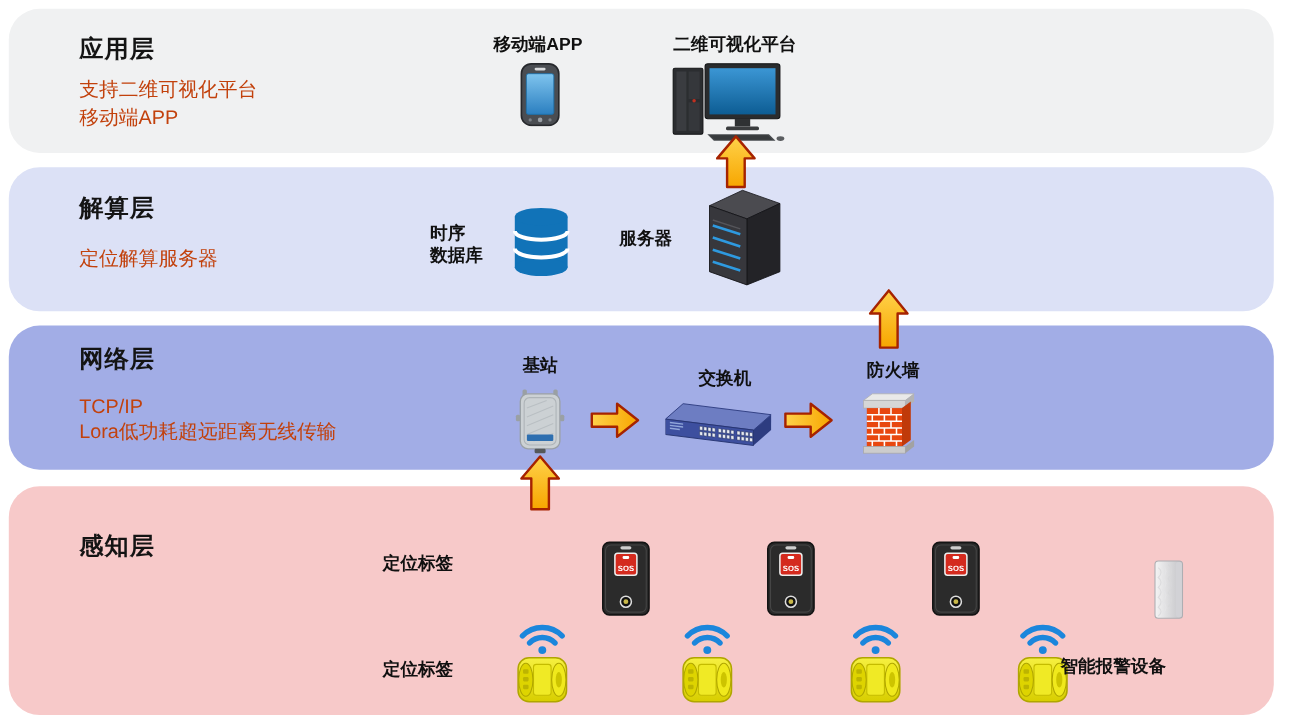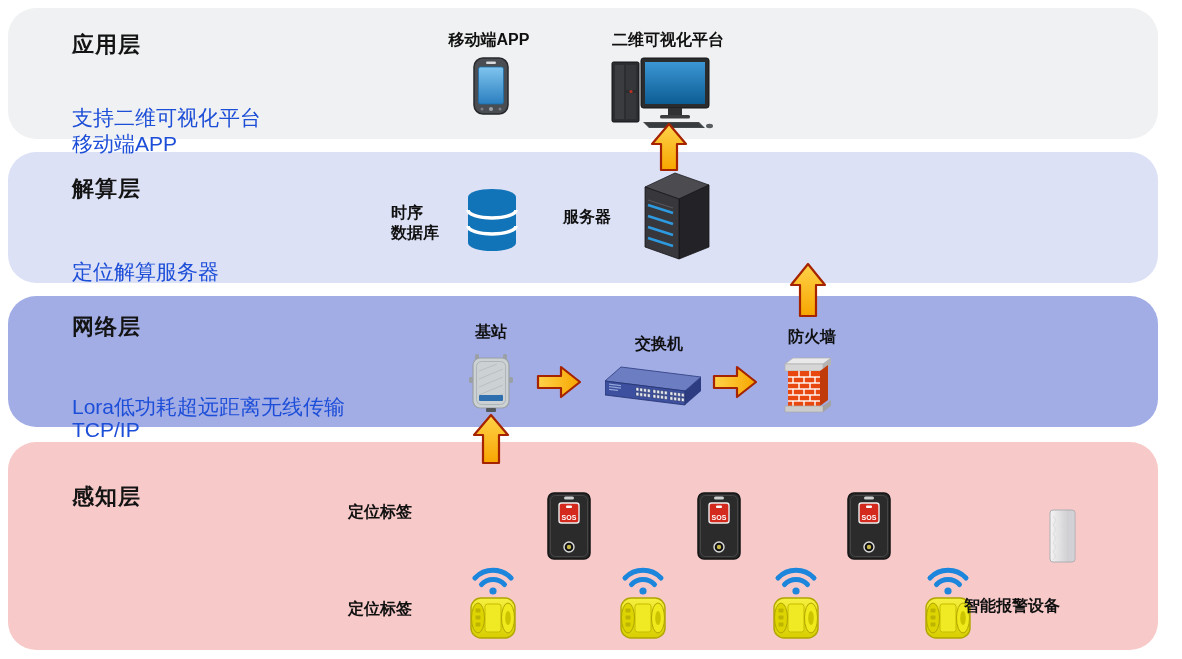--- a/index.html
+++ b/index.html
@@ -4,21 +4,21 @@
 <style>
   html,body{margin:0;padding:0;background:#ffffff;}
   body{width:1182px;height:659px;font-family:"Liberation Sans","DejaVu Sans",sans-serif;overflow:hidden;}
   .stage{position:relative;width:1182px;height:659px;background:#fff;}
   .band{position:absolute;left:8px;width:1150px;border-radius:28px;}
   .band-application{top:8px;height:131px;background:var(--layer-application-bg,#f0f1f2);}
   .band-compute{top:152px;height:131px;background:var(--layer-compute-bg,#dce1f6);}
   .band-network{top:296px;height:131px;background:var(--layer-network-bg,#a2ade6);}
   .band-perception{top:442px;height:208px;background:var(--layer-perception-bg,#f7c9c9);}
   .layer-title{position:absolute;left:72px;font-size:22px;font-weight:bold;color:#141414;letter-spacing:1px;white-space:nowrap;}
-  .layer-sub{position:absolute;left:72px;font-size:21px;line-height:26px;color:#1d4ed8;white-space:nowrap;margin-top:37px;}
+  .layer-sub{position:absolute;left:72px;font-size:18px;line-height:26px;color:#c2410c;white-space:nowrap;}
   .item-label{position:absolute;font-size:16px;font-weight:bold;color:#101010;white-space:nowrap;}
   .item-label.centered{text-align:center;}
   .abs{position:absolute;}
   svg{display:block;}
   .defs-holder{position:absolute;width:0;height:0;overflow:hidden;}
 </style>
 </head>
 <body>
 
 <svg class="defs-holder" aria-hidden="true">
@@ -63,22 +63,22 @@
     <div>移动端APP</div>
   </div>
 
   <div class="layer-title" style="top:174px">解算层</div>
   <div class="layer-sub" style="top:222px">
     <div>定位解算服务器</div>
   </div>
 
   <div class="layer-title" style="top:312px">网络层</div>
   <div class="layer-sub" style="top:358px;line-height:23px">
+    <div>TCP/IP</div>
     <div>Lora低功耗超远距离无线传输</div>
-    <div>TCP/IP</div>
   </div>
 
   <div class="layer-title" style="top:482px">感知层</div>
 
   <div class="item-label centered" style="left:427px;top:30px;width:124px">移动端APP</div>
   <div class="abs" style="left:472px;top:57px">
     <svg width="38" height="58" viewBox="0 0 38 58">
       <rect x="2" y="1" width="34" height="56" rx="9" fill="#4a4d52" stroke="#26282c" stroke-width="1.5"></rect>
       <rect x="14" y="4.5" width="10" height="2.6" rx="1.3" fill="#d8dadc"></rect>
       <rect x="6.5" y="10" width="25" height="37" rx="2" fill="url(#g-screen)" stroke="#1c6fa8" stroke-width="0.8"></rect>

